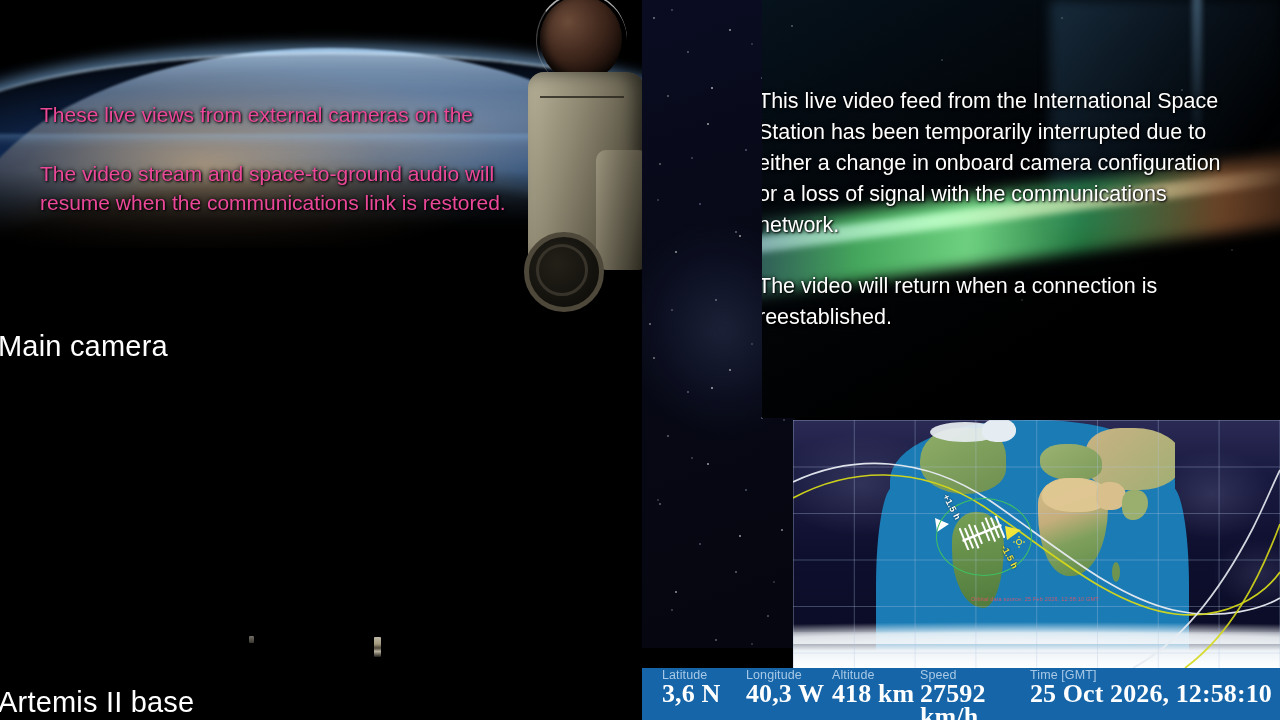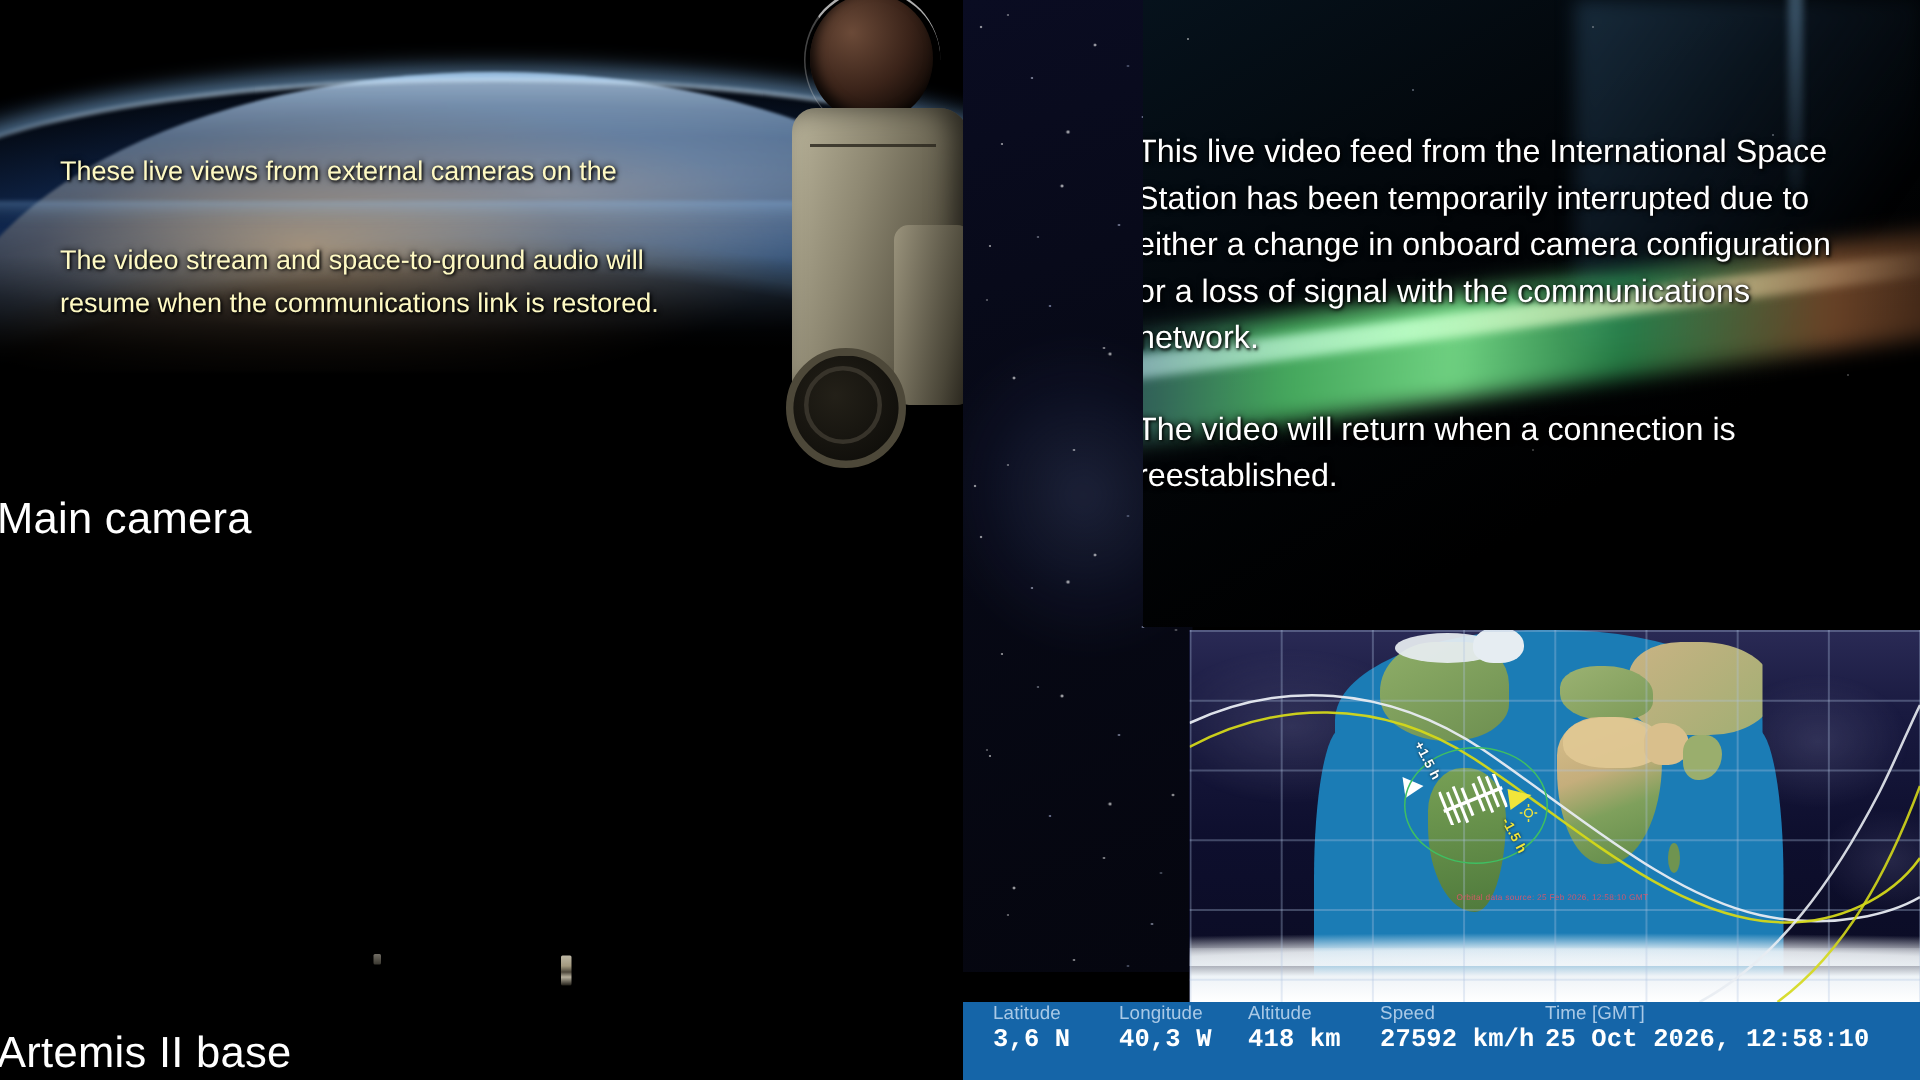--- a/index.html
+++ b/index.html
@@ -44,21 +44,21 @@
   .arm{position:absolute;left:74px;top:150px;width:52px;height:120px;border-radius:10px;
     background:linear-gradient(100deg,#9a937c,#4a4638 70%,#201d16);}
 
   .speck{position:absolute;border-radius:1px;}
   #speck-a{left:249px;top:636px;width:5px;height:7px;
     background:linear-gradient(to bottom,#cfc9b8,#6a6558);opacity:.55;filter:blur(.3px);}
   #speck-b{left:374px;top:637px;width:7px;height:20px;
     background:linear-gradient(to bottom,#efe7cf 0%,#cbbf9e 35%,#60594a 55%,#e6ddc5 72%,#2a271f 100%);
     opacity:.8;filter:blur(.25px);}
 
-  .overlay-text{position:absolute;left:40px;top:100px;width:560px;color:#fef9c3;font-size:18px;
+  .overlay-text{position:absolute;left:40px;top:100px;width:560px;color:#ec4899;font-size:21px;
     line-height:29.5px;text-shadow:0 0 4px rgba(0,0,0,.95),1px 1px 2px rgba(0,0,0,.9);}
   .overlay-text p{margin:0;}
   .overlay-text .gap{height:29px;}
 
   .cam-label{position:absolute;color:#fff;font-size:29px;letter-spacing:.2px;
     text-shadow:0 0 5px rgba(0,0,0,.9);white-space:nowrap;}
   #main-camera-label{left:-2px;top:330px;}
   #artemis-label{left:-2px;top:686px;}
 
   
@@ -197,22 +197,22 @@
   #sun-marker{position:absolute;left:220px;top:116px;width:12px;height:12px;z-index:5;}
   .map-credit{position:absolute;left:178px;top:176px;font-size:5.5px;color:#e0556a;
     white-space:nowrap;letter-spacing:.2px;opacity:.9;z-index:5;}
 
   
   #telemetry{position:absolute;left:642px;top:668px;width:638px;height:52px;background:#1565a8;
     display:flex;align-items:flex-start;z-index:8;}
   #telemetry .tcell{display:flex;flex-direction:column;justify-content:center;}
   #telemetry .tlabel{font-size:12.5px;color:#a9c9e6;line-height:14px;letter-spacing:.1px;
     font-family:"Liberation Sans Narrow","Liberation Sans",sans-serif;}
-  #telemetry .tvalue{font-size:17px;color:#fff;line-height:23px;font-weight:bold;letter-spacing:.1px;
-    font-family:Liberation Mono, monospace;}
+  #telemetry .tvalue{font-size:26px;color:#fff;line-height:23px;font-weight:bold;letter-spacing:.1px;
+    font-family:Liberation Serif, serif;}
   #tc-0{margin-left:20px;width:84px;}
   #tc-1{width:86px;}
   #tc-2{width:88px;}
   #tc-3{width:110px;}
   #tc-4{width:auto;}
 </style>
 </head>
 <body>
 
 <div id="stage">

